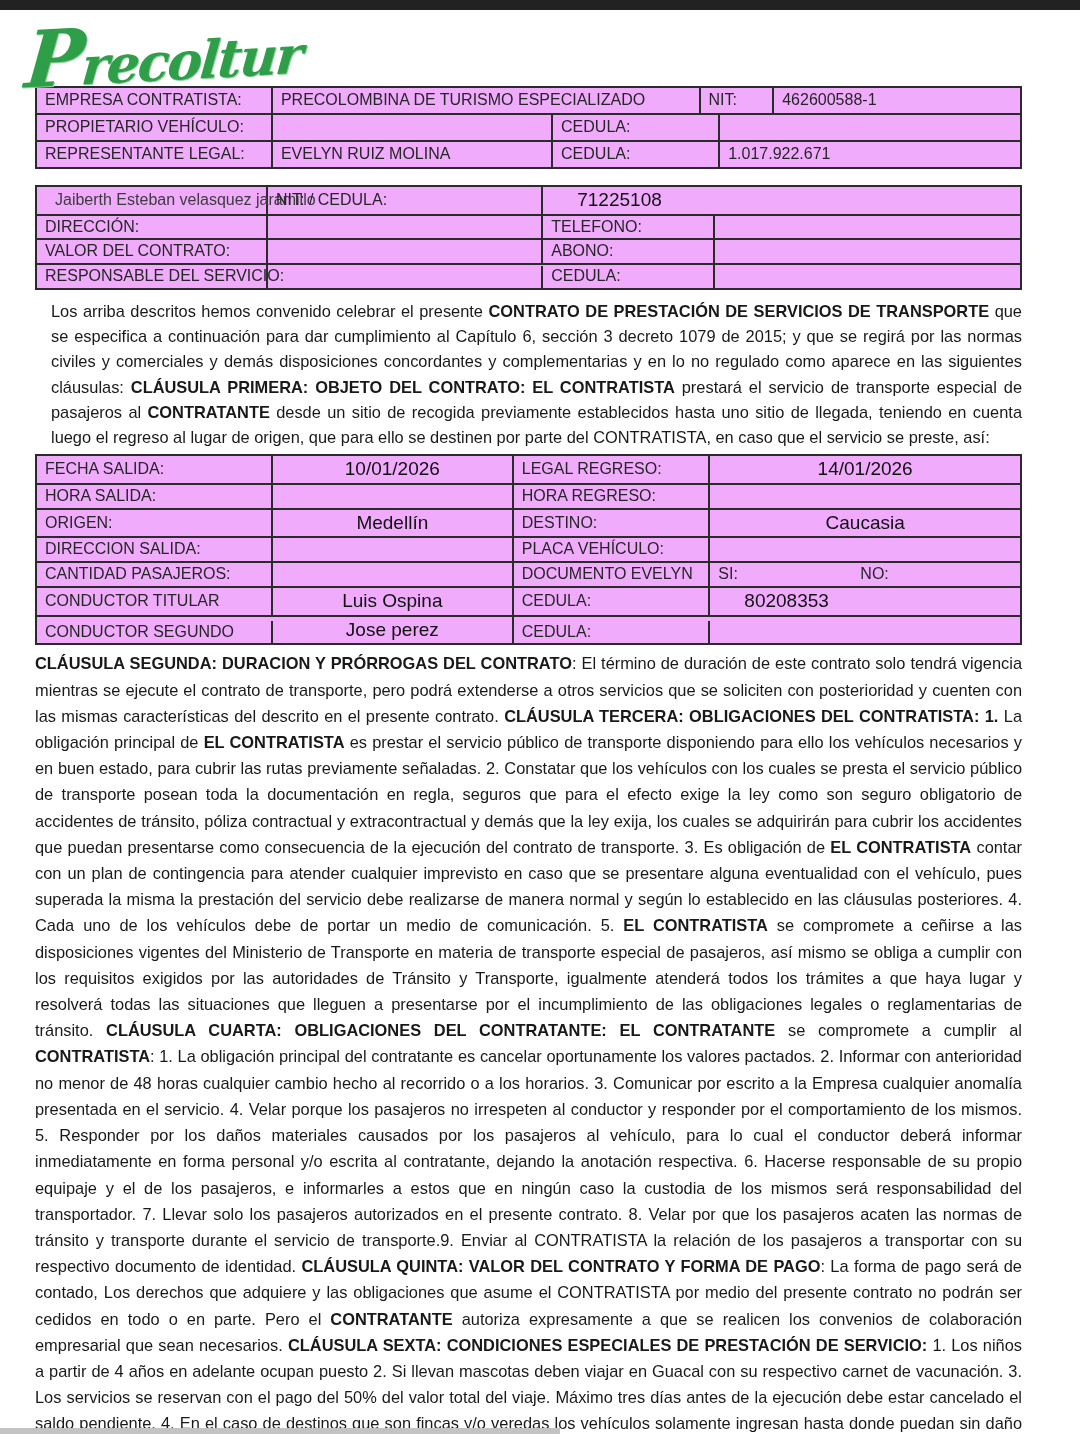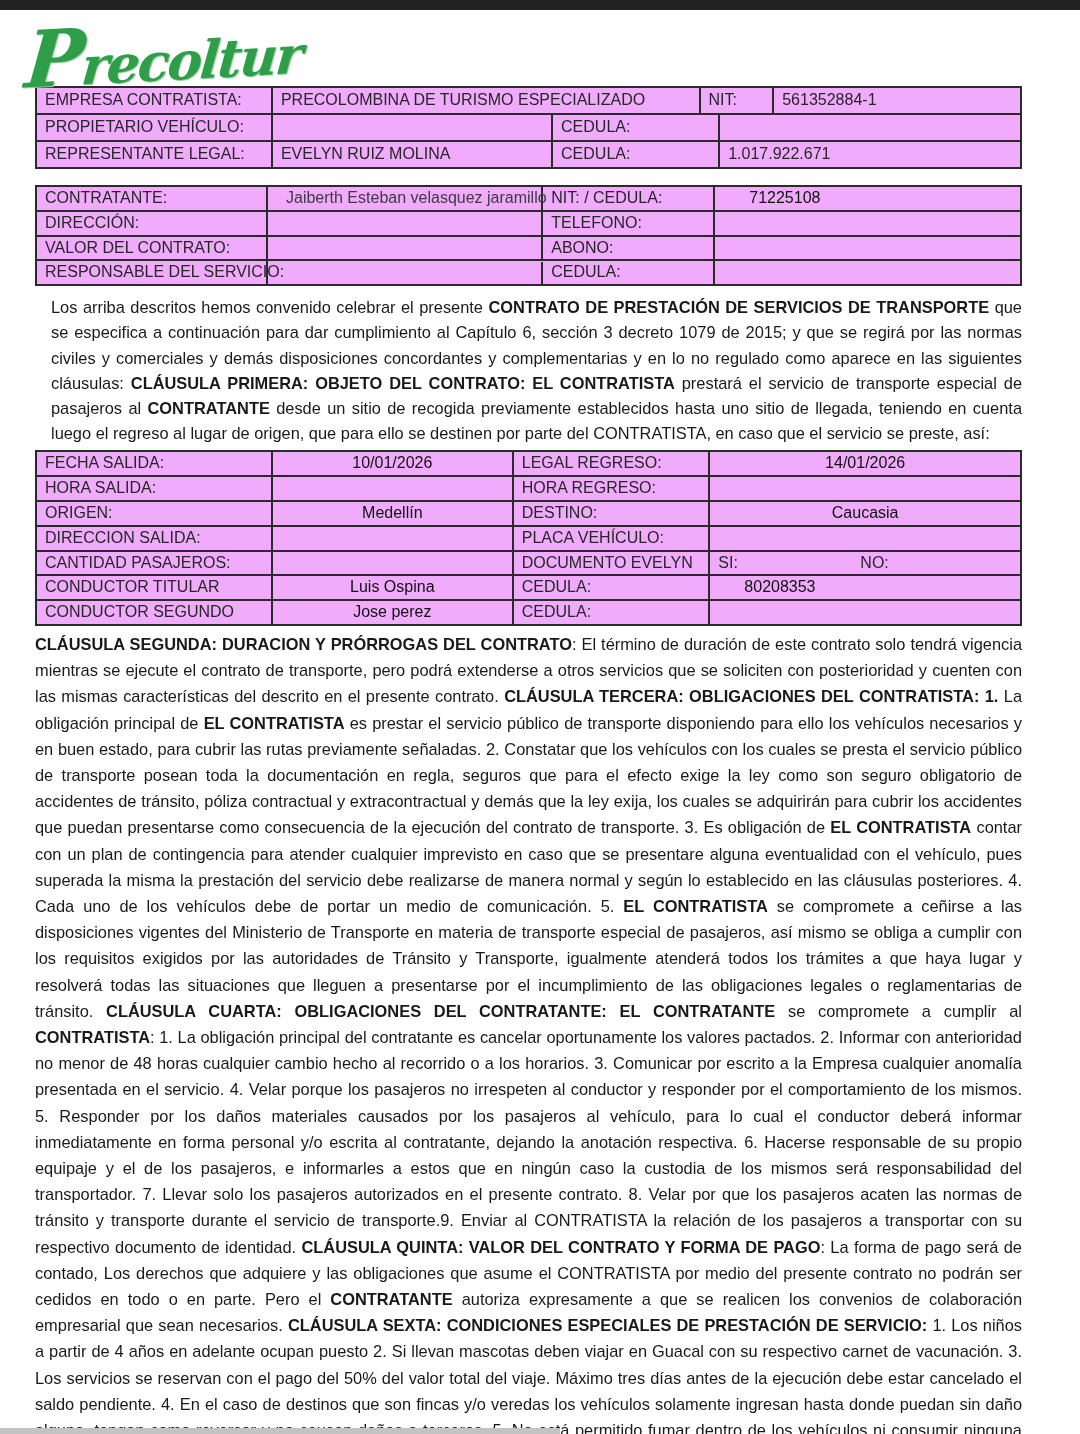--- a/index.html
+++ b/index.html
@@ -57,21 +57,21 @@
   .t2 .trow > .cell:nth-child(1){width:23.5%;}
   .t2 .trow > .cell:nth-child(2){width:28%;}
   .t2 .trow > .cell:nth-child(3){width:17.5%;}
   .t2 .trow > .cell:nth-child(4){width:31%;}
 
   .t3 .trow > .cell:nth-child(1){width:24%;}
   .t3 .trow > .cell:nth-child(2){width:24.5%;}
   .t3 .trow > .cell:nth-child(3){width:20%;}
   .t3 .trow > .cell:nth-child(4){width:31.5%;}
 
-  .filled{justify-content:center;font-size:16px;color:#101010;padding-left:4px;padding-right:4px;}
+  .filled{justify-content:center;font-size:19px;color:#101010;padding-left:4px;padding-right:4px;}
   .filled.left{justify-content:flex-start;padding-left:34px;}
   .filled-sm{font-size:16px;color:#3c3c3c;padding-left:18px;}
 
   .gap16{height:16px;}
   .gap4{height:4px;}
 
   .para{font-size:16.4px;line-height:25.2px;text-align:justify;color:#191919;margin:9px 0 0 16px;}
   .clauses{font-size:16.4px;line-height:26.2px;text-align:justify;color:#191919;margin:5px 0 0 0;}
   .bold{font-weight:bold;}
 
@@ -87,41 +87,40 @@
   <span class="logo-text">Precoltur</span>
 </div>
 
 <div class="content">
 
   <div class="doc-table t1">
     <div class="trow trow-a">
       <div class="cell">EMPRESA CONTRATISTA:</div>
       <div class="cell">PRECOLOMBINA DE TURISMO ESPECIALIZADO</div>
       <div class="cell">NIT:</div>
-      <div class="cell">561352884-1</div>
+      <div class="cell">462600588-1</div>
     </div>
     <div class="trow trow-b">
       <div class="cell">PROPIETARIO VEHÍCULO:</div>
       <div class="cell"></div>
       <div class="cell">CEDULA:</div>
       <div class="cell"></div>
     </div>
     <div class="trow trow-b">
       <div class="cell">REPRESENTANTE LEGAL:</div>
       <div class="cell">EVELYN RUIZ MOLINA</div>
       <div class="cell">CEDULA:</div>
       <div class="cell">1.017.922.671</div>
     </div>
   </div>
 
   <div class="gap16"></div>
 
   <div class="doc-table t2">
     <div class="trow">
-      <div class="cell">CONTRATANTE:</div>
       <div class="cell filled-sm">Jaiberth Esteban velasquez jaramillo</div>
       <div class="cell">NIT: / CEDULA:</div>
       <div class="cell filled left">71225108</div>
     </div>
     <div class="trow">
       <div class="cell">DIRECCIÓN:</div>
       <div class="cell"></div>
       <div class="cell">TELEFONO:</div>
       <div class="cell"></div>
     </div>

